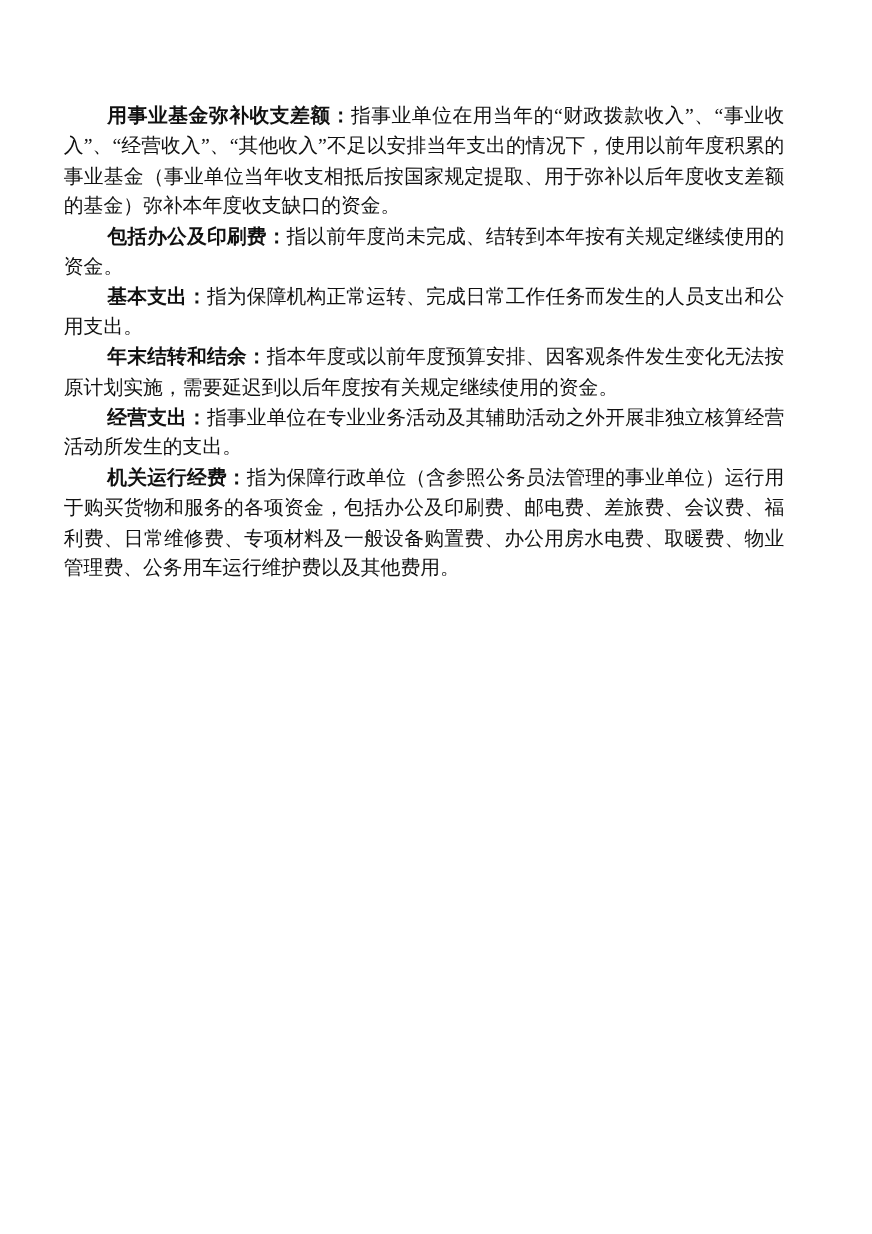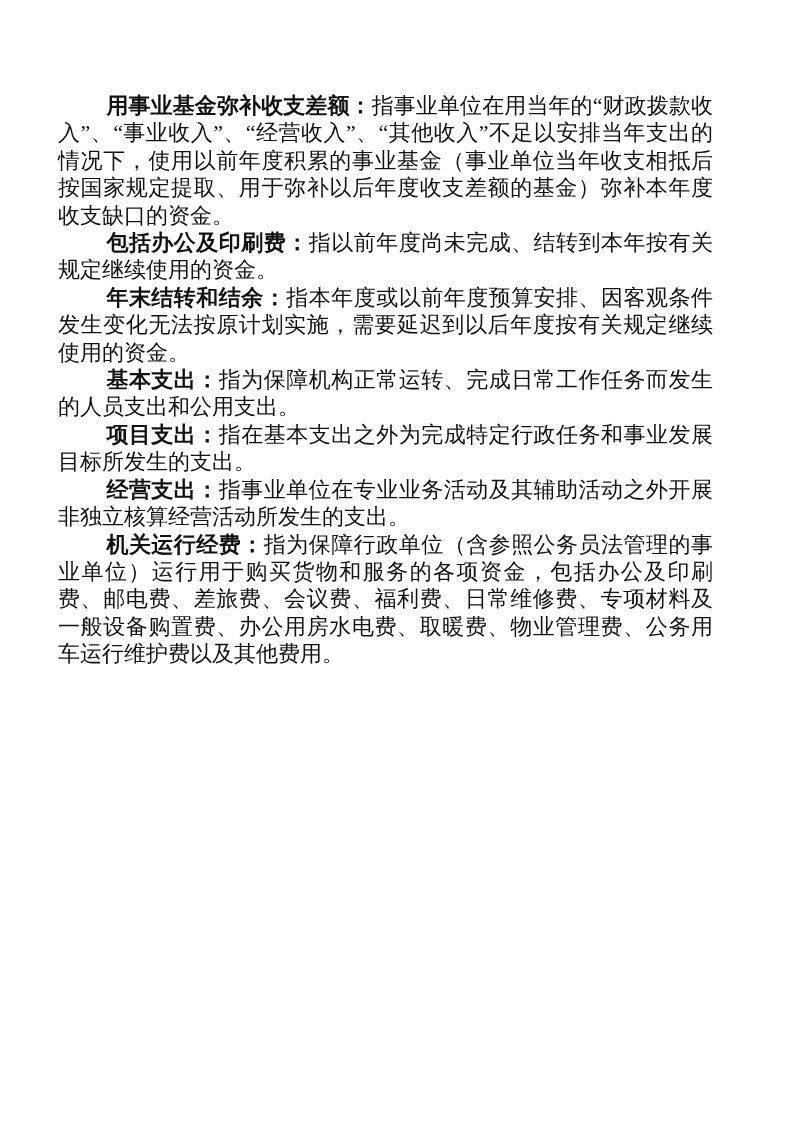--- a/index.html
+++ b/index.html
@@ -20,21 +20,21 @@
   }
   .content {
     position: absolute;
     left: 58px;
     top: 92px;
     width: 655px;
   }
   .para {
     margin: 0;
     padding: 0;
-    font-size: 22px;
+    font-size: 18px;
     line-height: 27.4px;
     text-align: justify;
     text-indent: 2.2em;
     letter-spacing: 0;
     word-break: normal;
   }
   .term {
     font-weight: 700;
   }
   .def {
@@ -44,25 +44,24 @@
 </head>
 <body style="background: rgb(255, 255, 255); color: rgb(17, 17, 17);">
 
 <div class="page">
   <div class="content">
   <p class="para"><span class="term">用事业基金弥补收支差额：</span><span class="def">指事业单位在用当年的“财政拨款收入”、“事业收入”、“经营收入”、“其他收入”不足以安排当年支出的情况下，使用以前年度积累的事业基金（事业单位当年收支相抵后按国家规定提取、用于弥补以后年度收支差额的基金）弥补本年度收支缺口的资金。</span></p>
 
   <p class="para"><span class="term">包括办公及印刷费：</span><span class="def">指以前年度尚未完成、结转到本年按有关规定继续使用的资金。</span></p>
 
 
+  <p class="para"><span class="term">基本支出：</span><span class="def">指为保障机构正常运转、完成日常工作任务而发生的人员支出和公用支出。</span></p>
+
   <p class="para"><span class="term">年末结转和结余：</span><span class="def">指本年度或以前年度预算安排、因客观条件发生变化无法按原计划实施，需要延迟到以后年度按有关规定继续使用的资金。</span></p>
 
-  <p class="para"><span class="term">基本支出：</span><span class="def">指为保障机构正常运转、完成日常工作任务而发生的人员支出和公用支出。</span></p>
-
-  <p class="para"><span class="term">项目支出：</span><span class="def">指在基本支出之外为完成特定行政任务和事业发展目标所发生的支出。</span></p>
 
   <p class="para"><span class="term">经营支出：</span><span class="def">指事业单位在专业业务活动及其辅助活动之外开展非独立核算经营活动所发生的支出。</span></p>
 
 
   <p class="para"><span class="term">机关运行经费：</span><span class="def">指为保障行政单位（含参照公务员法管理的事业单位）运行用于购买货物和服务的各项资金，包括办公及印刷费、邮电费、差旅费、会议费、福利费、日常维修费、专项材料及一般设备购置费、办公用房水电费、取暖费、物业管理费、公务用车运行维护费以及其他费用。</span></p>
 
 </div>
 </div>
 
 </body></html>

